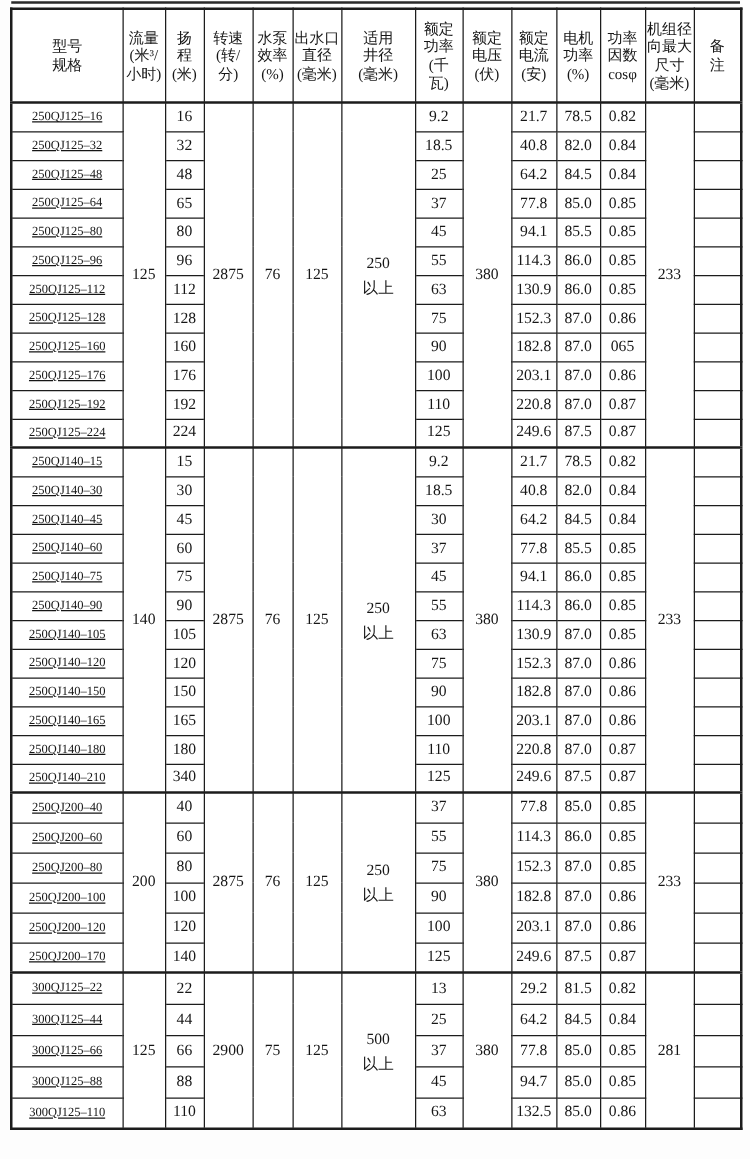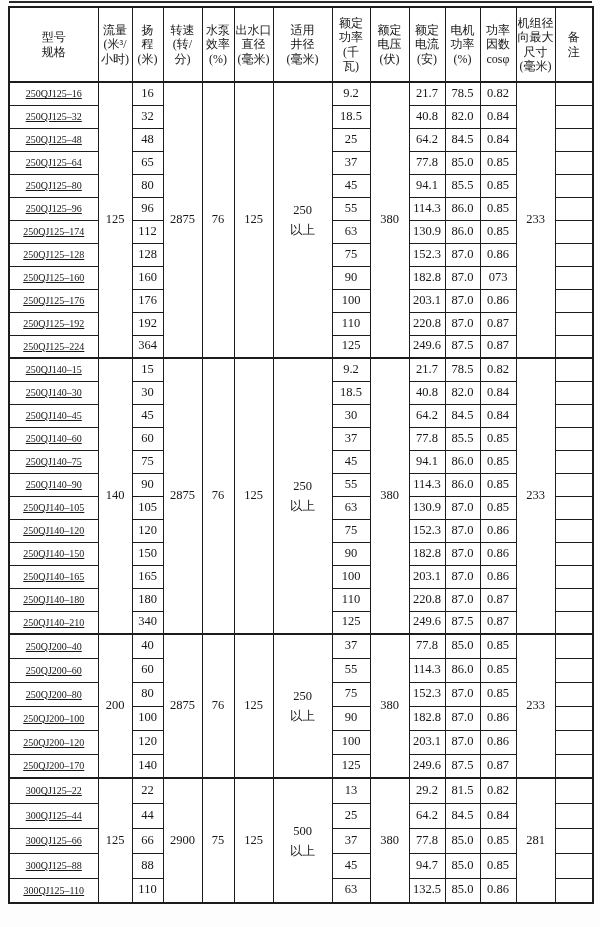--- a/index.html
+++ b/index.html
@@ -206,21 +206,21 @@
       <tr>
         <td class="model">250QJ125–96</td>
         <td>96</td>
         <td>55</td>
         <td>114.3</td>
         <td>86.0</td>
         <td>0.85</td>
         <td></td>
       </tr>
       <tr>
-        <td class="model">250QJ125–174</td>
+        <td class="model">250QJ125–112</td>
         <td>112</td>
         <td>63</td>
         <td>130.9</td>
         <td>86.0</td>
         <td>0.85</td>
         <td></td>
       </tr>
       <tr>
         <td class="model">250QJ125–128</td>
         <td>128</td>
@@ -229,21 +229,21 @@
         <td>87.0</td>
         <td>0.86</td>
         <td></td>
       </tr>
       <tr>
         <td class="model">250QJ125–160</td>
         <td>160</td>
         <td>90</td>
         <td>182.8</td>
         <td>87.0</td>
-        <td>073</td>
+        <td>065</td>
         <td></td>
       </tr>
       <tr>
         <td class="model">250QJ125–176</td>
         <td>176</td>
         <td>100</td>
         <td>203.1</td>
         <td>87.0</td>
         <td>0.86</td>
         <td></td>
@@ -252,21 +252,21 @@
         <td class="model">250QJ125–192</td>
         <td>192</td>
         <td>110</td>
         <td>220.8</td>
         <td>87.0</td>
         <td>0.87</td>
         <td></td>
       </tr>
       <tr>
         <td class="model">250QJ125–224</td>
-        <td>364</td>
+        <td>224</td>
         <td>125</td>
         <td>249.6</td>
         <td>87.5</td>
         <td>0.87</td>
         <td></td>
       </tr>
     </tbody>
     <tbody class="sec sec1">
       <tr>
         <td class="model">250QJ140–15</td>

